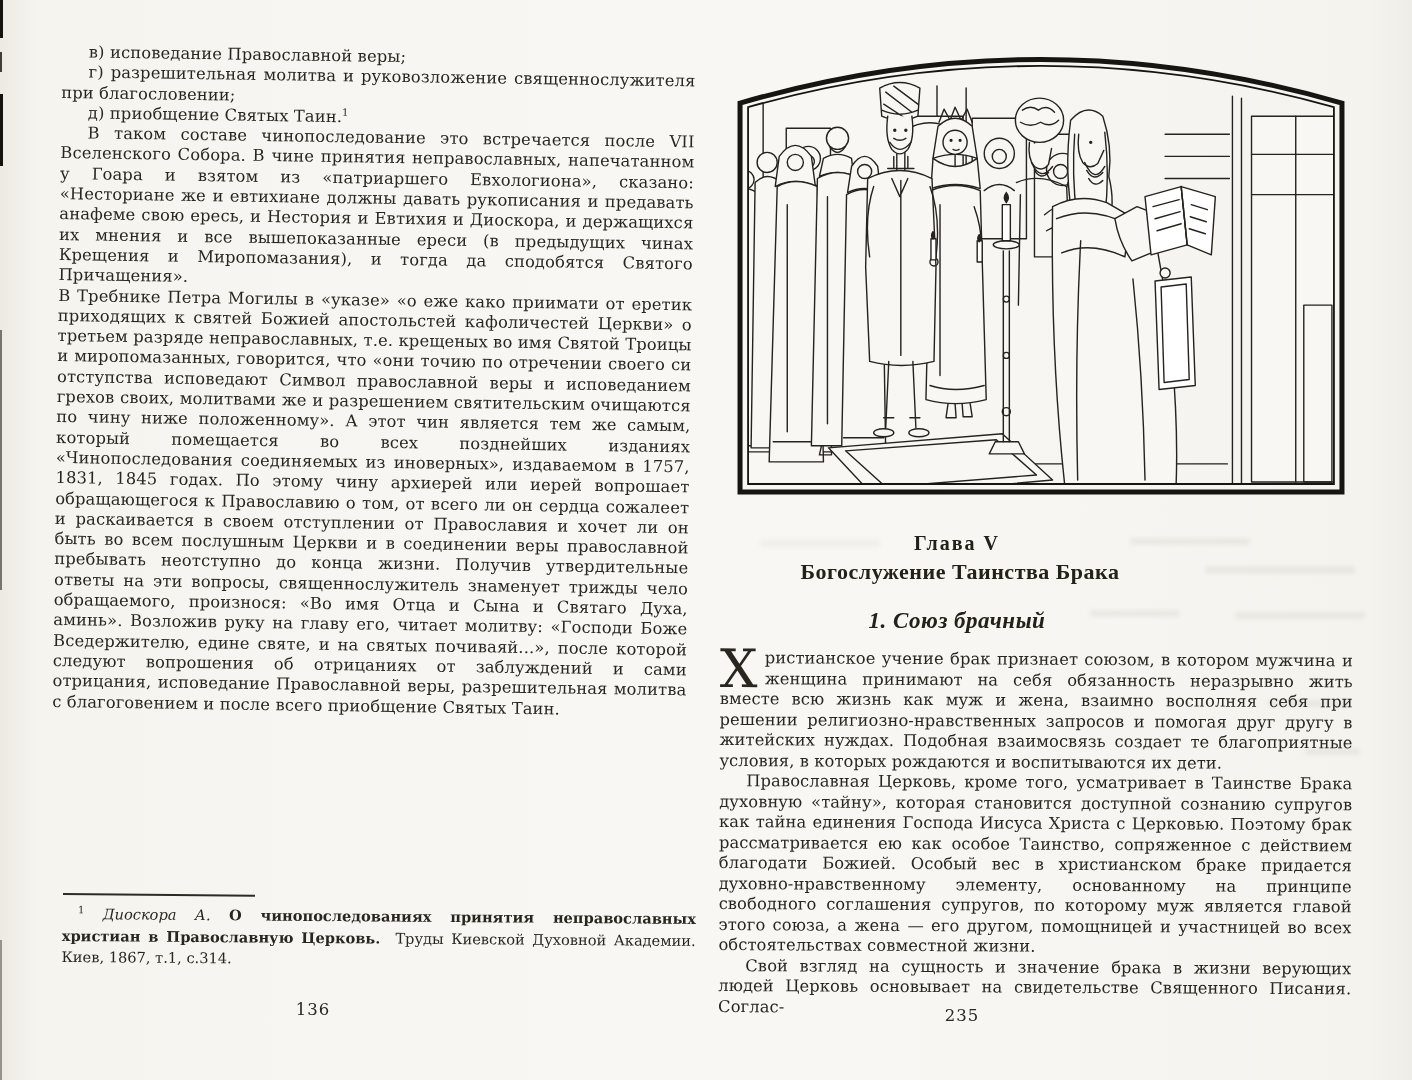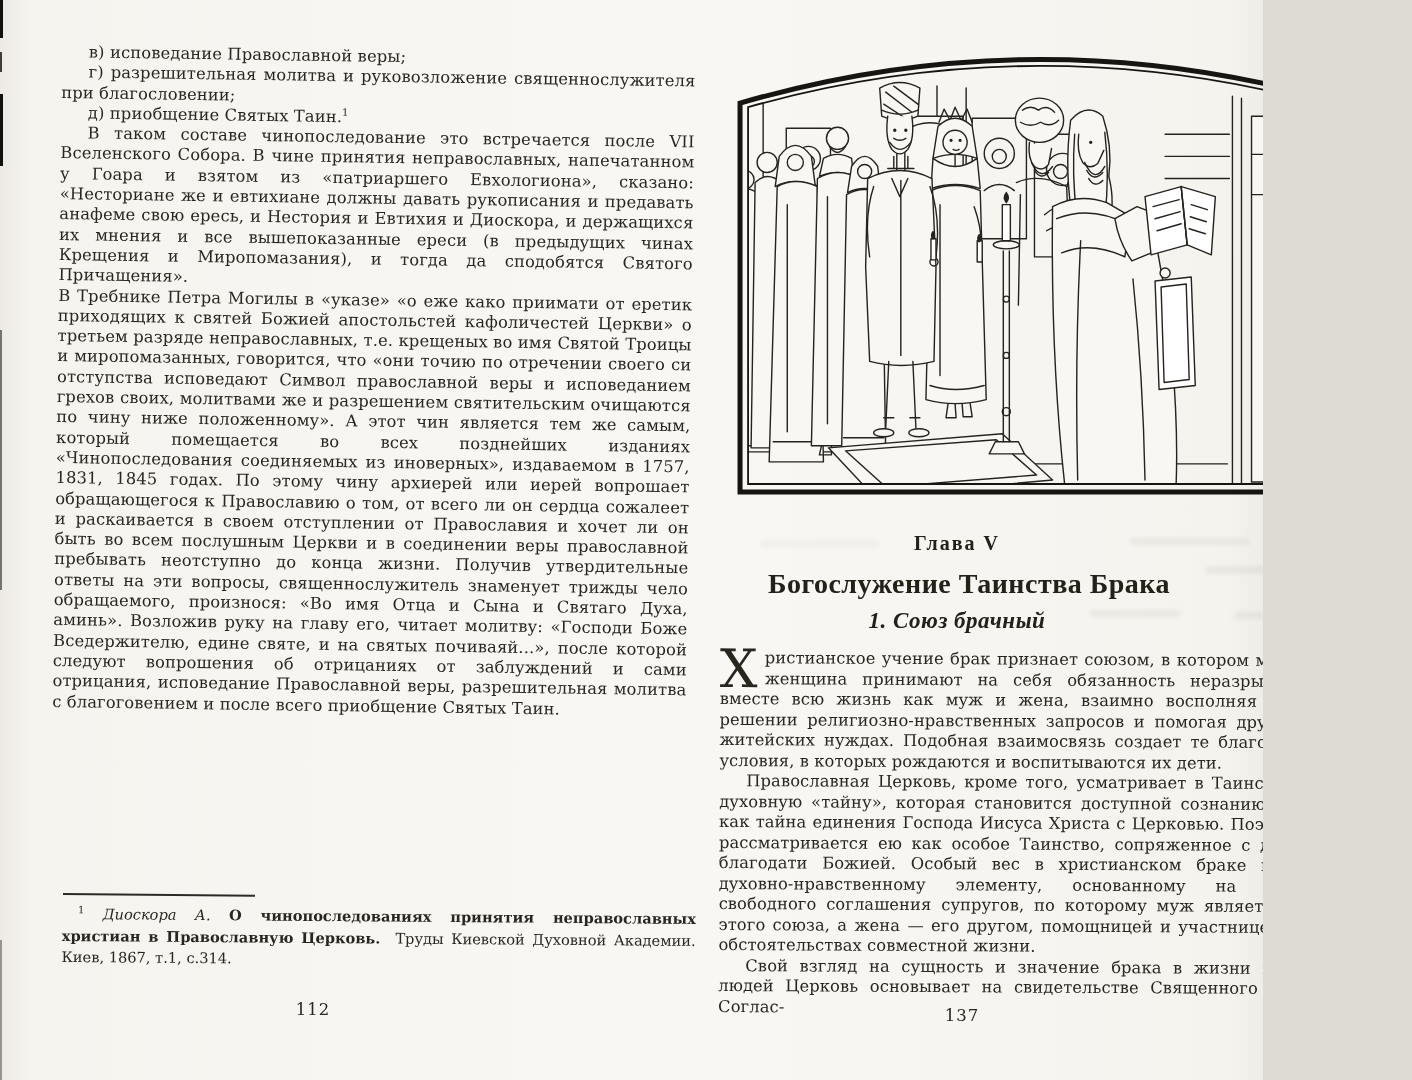--- a/index.html
+++ b/index.html
@@ -1,16 +1,16 @@
 <!DOCTYPE html>
 <html><head>
 <meta charset="utf-8">
 <style>
   html,body{margin:0;padding:0;background:#dedbd4;}
-  .scan{position:relative;width:1263px;height:1080px;overflow:hidden;
+  .scan{position:relative;width:1412px;height:1080px;overflow:hidden;
         background:linear-gradient(90deg,#edeae3 0,#f5f4ef 2.5%,#f8f7f3 45%,#f8f7f3 60%,#f4f3ee 97%,#efede7 100%);
         font-family:"DejaVu Serif",serif;color:#29261f;}
   
   .edge{position:absolute;left:0;background:#14120f;}
   
   .tblock{position:absolute;text-align:justify;}
   .page-left-text{left:62px;top:42px;width:634px;font-size:16.3px;line-height:20.3px;
         transform:rotate(0.85deg);transform-origin:0 0;letter-spacing:0.15px;}
   .page-right-text{left:720px;top:648px;width:633px;font-size:16.3px;line-height:20.5px;
         transform:rotate(0.3deg);transform-origin:0 0;letter-spacing:0.1px;}
@@ -28,21 +28,21 @@
   .fn-author{font-style:italic;}
   .fn-title{font-weight:bold;}
   
   .pagenum{position:absolute;width:120px;text-align:center;font-size:16.5px;letter-spacing:1px;}
   .pagenum-left{left:253px;top:1000px;}
   .pagenum-right{left:902px;top:1006px;}
   
   .headings{position:absolute;left:720px;top:0;width:474px;text-align:center;
         font-family:"Liberation Serif",serif;color:#242118;}
   .chapter-label{position:absolute;left:0;top:532px;width:100%;margin:0;font-size:20px;font-weight:700;letter-spacing:2px;}
-  .chapter-title{position:absolute;left:0;top:556px;width:100%;margin:12px;font-size:28px;font-weight:700;letter-spacing:0.5px;}
+  .chapter-title{position:absolute;left:0;top:556px;width:100%;margin:3px;font-size:22px;font-weight:700;letter-spacing:0.5px;}
   .section-title{position:absolute;left:0;top:608px;width:100%;margin:0;font-size:23px;font-weight:700;letter-spacing:0.5px;font-style:italic;}
   
   .illustration{position:absolute;left:733px;top:53px;width:616px;height:449px;margin:0;}
   
   .ghost{position:absolute;background:#a39d92;opacity:.14;filter:blur(2px);border-radius:3px;}
 </style>
 </head>
 <body>
 
 <div class="scan">
@@ -60,21 +60,21 @@
       <p class="para indent"><span>д) приобщение Святых Таин.</span><sup class="fnref">1</sup></p>
       <p class="para indent">В таком составе чинопоследование это встречается после VII Вселенского Собора. В чине принятия неправославных, напечатанном у Гоара и взятом из «патриаршего Евхологиона», сказано: «Несториане же и евтихиане должны давать рукописания и предавать анафеме свою ересь, и Нестория и Евтихия и Диоскора, и держащихся их мнения и все вышепоказанные ереси (в предыдущих чинах Крещения и Миропомазания), и тогда да сподобятся Святого Причащения».</p>
       <p class="para">В Требнике Петра Могилы в «указе» «о еже како приимати от еретик приходящих к святей Божией апостольстей кафоличестей Церкви» о третьем разряде неправославных, т.е. крещеных во имя Святой Троицы и миропомазанных, говорится, что «они точию по отречении своего си отступства исповедают Символ православной веры и исповеданием грехов своих, молитвами же и разрешением святительским очищаются по чину ниже положенному». А этот чин является тем же самым, который помещается во всех позднейших изданиях «Чинопоследования соединяемых из иноверных», издаваемом в 1757, 1831, 1845 годах. По этому чину архиерей или иерей вопрошает обращающегося к Православию о том, от всего ли он сердца сожалеет и раскаивается в своем отступлении от Православия и хочет ли он быть во всем послушным Церкви и в соединении веры православной пребывать неотступно до конца жизни. Получив утвердительные ответы на эти вопросы, священнослужитель знаменует трижды чело обращаемого, произнося: «Во имя Отца и Сына и Святаго Духа, аминь». Возложив руку на главу его, читает молитву: «Господи Боже Вседержителю, едине святе, и на святых почиваяй...», после которой следуют вопрошения об отрицаниях от заблуждений и сами отрицания, исповедание Православной веры, разрешительная молитва с благоговением и после всего приобщение Святых Таин.</p>
     </div>
 
     <div class="fnrule"></div>
     <div class="fnblock">
       <p><sup class="fnref">1</sup> <span class="fn-author">Диоскора А.</span> <span class="fn-title">О чинопоследованиях принятия неправославных христиан в Православную Церковь.</span>&nbsp;&nbsp;<span>Труды Киевской Духовной Академии. Киев, 1867, т.1, с.314.</span></p>
     </div>
 
-    <div class="pagenum pagenum-left">112</div>
+    <div class="pagenum pagenum-left">136</div>
   </section>
 
   <section>
 
     <figure class="illustration">
       <svg viewBox="0 0 613 445" width="616" height="449" xmlns="http://www.w3.org/2000/svg">
         <defs>
           <clipPath id="fc">
               <path d="M15,53 Q306,-29 598,53 L598,428 L15,428 Z"></path>
             </clipPath>
@@ -245,16 +245,16 @@
       <h1 class="chapter-title">Богослужение Таинства Брака</h1>
       <h3 class="section-title">1. Союз брачный</h3>
     </div>
 
     <div class="tblock page-right-text">
       <p class="para"><span class="dropcap">Х</span><span>ристианское учение брак признает союзом, в котором мужчина и женщина принимают на себя обязанность неразрывно жить вместе всю жизнь как муж и жена, взаимно восполняя себя при решении религиозно-нравственных запросов и помогая друг другу в житейских нуждах. Подобная взаимосвязь создает те благоприятные условия, в которых рождаются и воспитываются их дети.</span></p>
       <p class="para indent">Православная Церковь, кроме того, усматривает в Таинстве Брака духовную «тайну», которая становится доступной сознанию супругов как тайна единения Господа Иисуса Христа с Церковью. Поэтому брак рассматривается ею как особое Таинство, сопряженное с действием благодати Божией. Особый вес в христианском браке придается духовно-нравственному элементу, основанному на принципе свободного соглашения супругов, по которому муж является главой этого союза, а жена — его другом, помощницей и участницей во всех обстоятельствах совместной жизни.</p>
       <p class="para indent">Свой взгляд на сущность и значение брака в жизни верующих людей Церковь основывает на свидетельстве Священного Писания. Соглас-</p>
     </div>
 
-    <div class="pagenum pagenum-right">137</div>
+    <div class="pagenum pagenum-right">235</div>
   </section>
 
 </div>
 
 </body></html>

